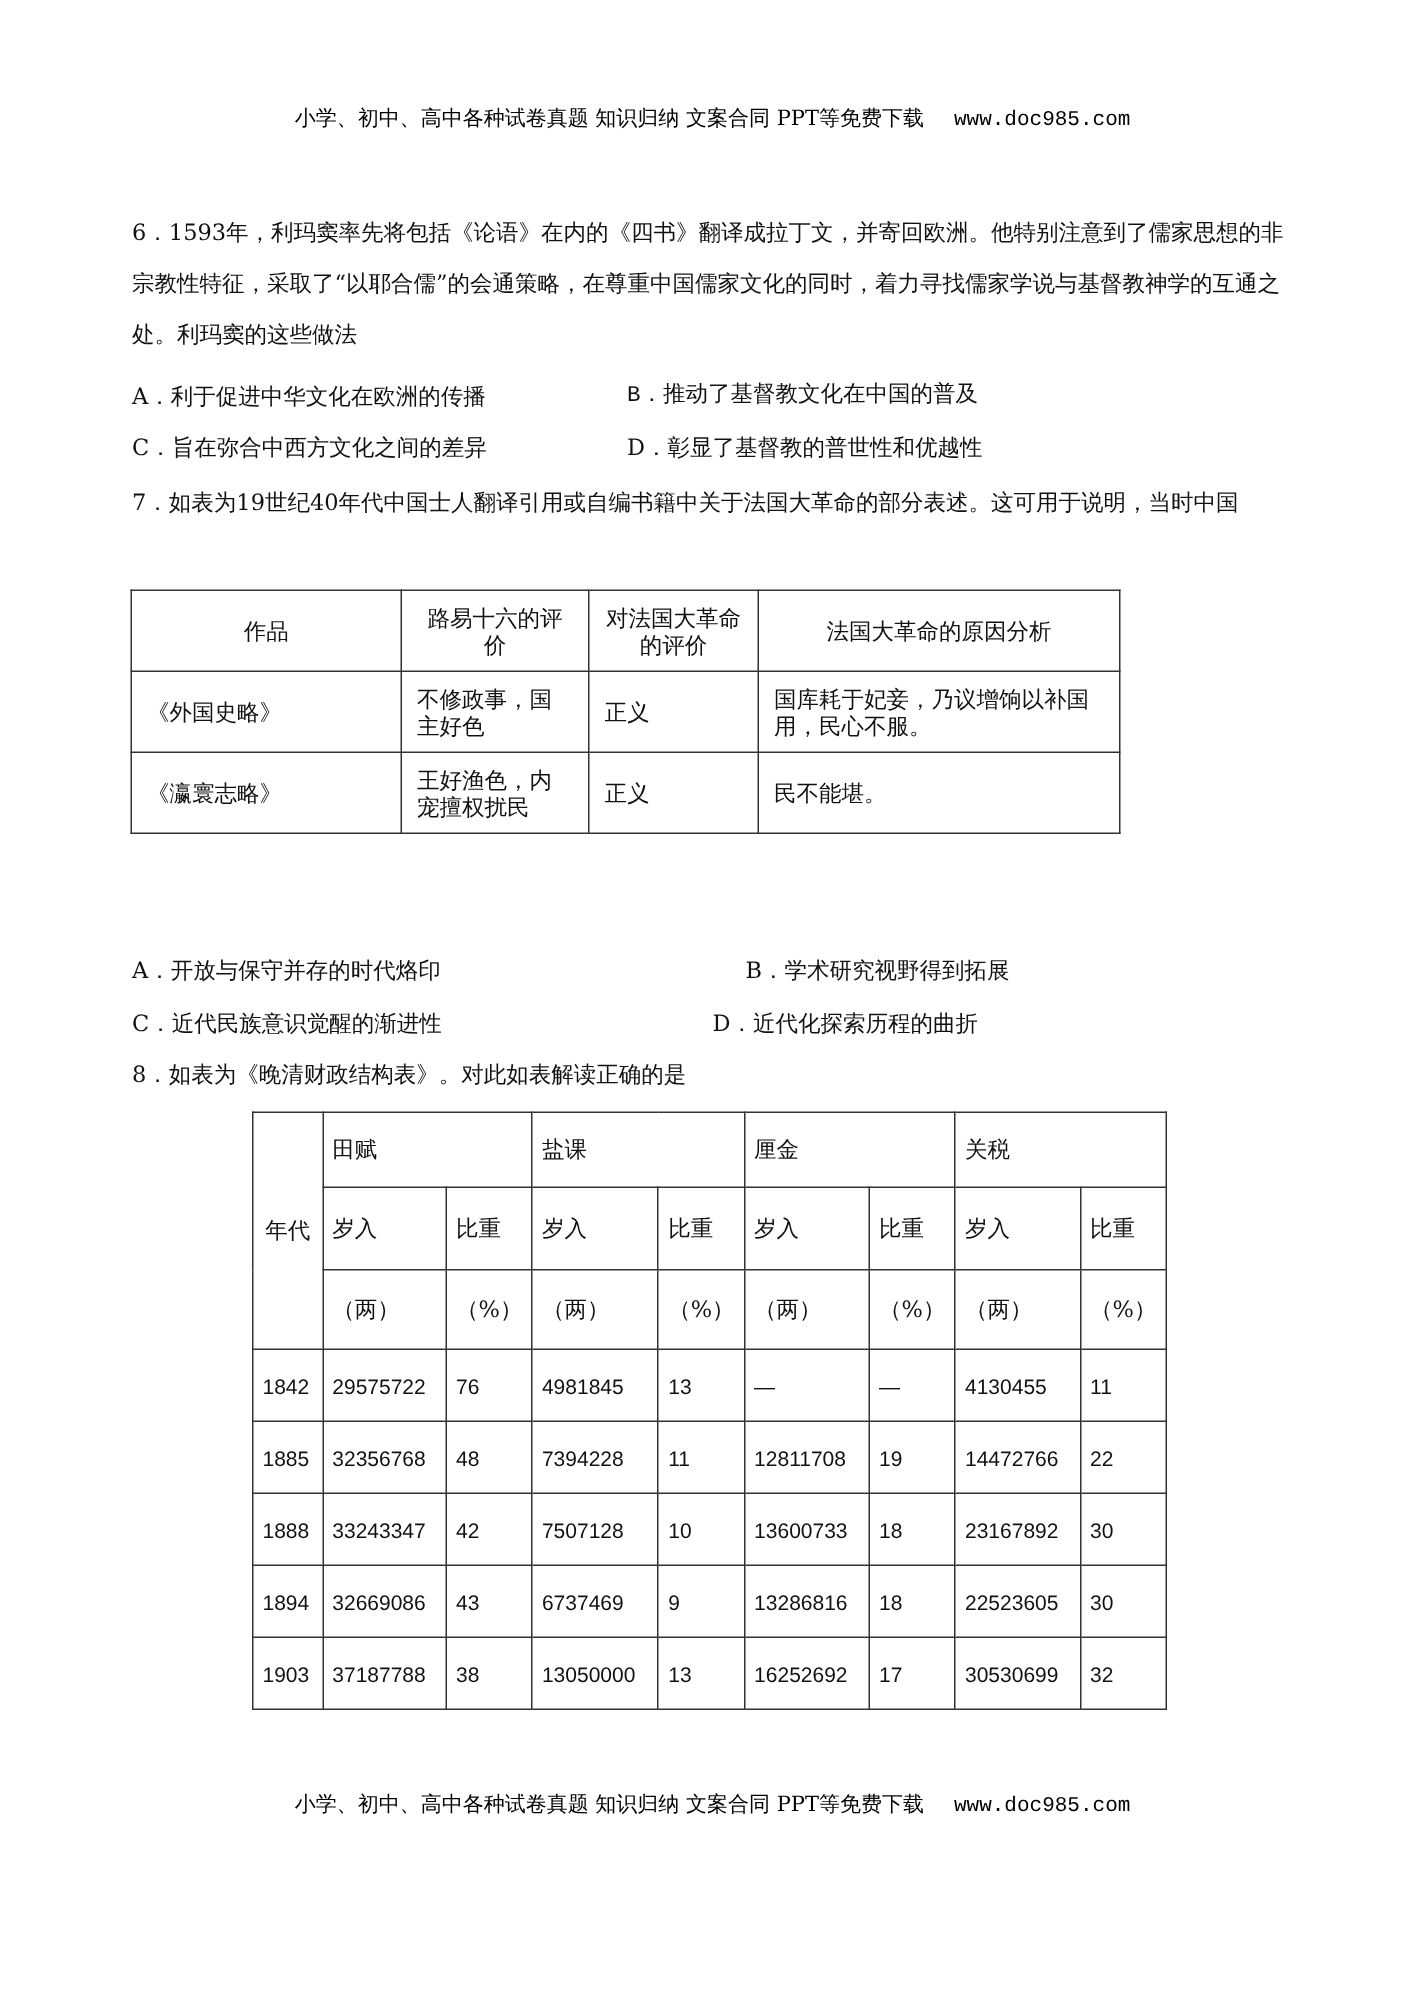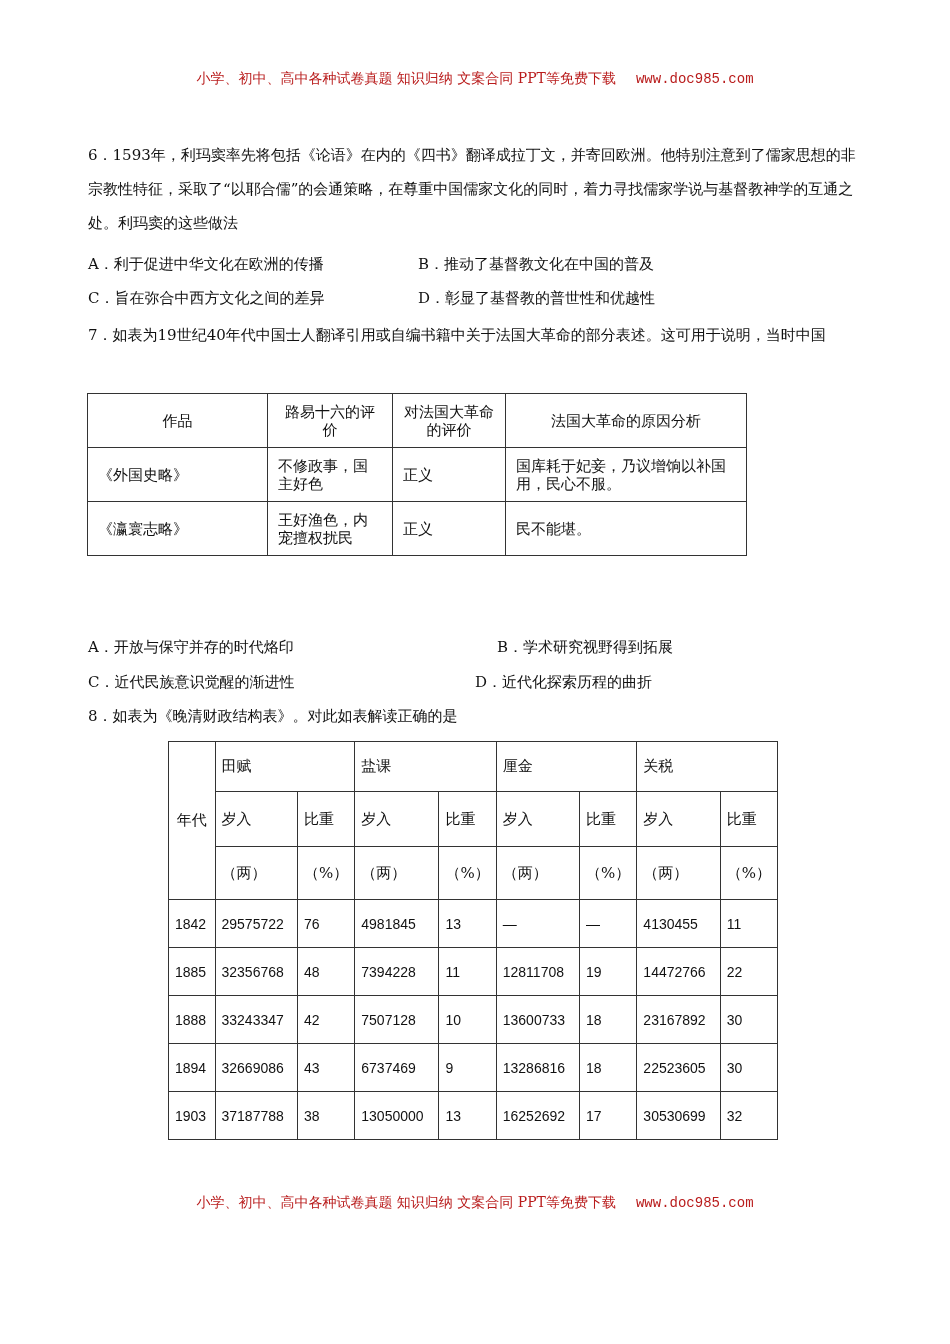--- a/index.html
+++ b/index.html
@@ -1,18 +1,18 @@
 <!DOCTYPE html>
 <html><head>
 <meta charset="utf-8">
 <style>
   html, body { margin:0; padding:0; background:#ffffff; }
   body { width:950px; height:1344px; position:relative; overflow:hidden;
          font-family: "DejaVu Serif", "Liberation Serif", serif; color:#111; }
-  .hdr { position:absolute; left:0; width:950px; text-align:center; font-size:14px; color:#b91c1c; }
+  .hdr { position:absolute; left:0; width:950px; text-align:center; font-size:14px; color:#000000; }
   .hdr .url { font-family: "Liberation Mono", "DejaVu Sans Mono", monospace; margin-left:20px; }
   .para { position:absolute; left:88px; width:780px; font-size:15px; line-height:34px; }
   .opt-row { position:absolute; left:88px; font-size:15px; height:20px; line-height:20px; }
   .opt-row span { position:absolute; white-space:nowrap; }
   table { border-collapse:collapse; position:absolute; }
   .t7 { left:87px; top:393px; width:660px; font-size:15px; }
   .t7 td { border:1px solid #333; padding:2px 10px; vertical-align:middle; line-height:18px; }
   .t7 .hc { text-align:center; }
   .t8 { left:168px; top:741px; width:610px; font-size:15px; }
   .t8 td { border:1px solid #333; padding:0 6px; vertical-align:middle; }
@@ -22,21 +22,21 @@
 <body>
 
 <div class="hdr" style="top:70px;">
   <span>小学、初中、高中各种试卷真题 知识归纳 文案合同 PPT等免费下载</span><span class="url">www.doc985.com</span>
 </div>
 
 <div class="para" style="top:138px;">6．1593年，利玛窦率先将包括《论语》在内的《四书》翻译成拉丁文，并寄回欧洲。他特别注意到了儒家思想的非宗教性特征，采取了“以耶合儒”的会通策略，在尊重中国儒家文化的同时，着力寻找儒家学说与基督教神学的互通之处。利玛窦的这些做法</div>
 
 <div class="opt-row" style="top:254px;">
   <span style="left:0;">A．利于促进中华文化在欧洲的传播</span>
-  <span style="left:330px;">B．推动了基督教文化在中国的普及</span>
+  <span style="left:330px;font-family:Liberation Mono, monospace;">B．推动了基督教文化在中国的普及</span>
 </div>
 <div class="opt-row" style="top:288px;">
   <span style="left:0;">C．旨在弥合中西方文化之间的差异</span>
   <span style="left:330px;">D．彰显了基督教的普世性和优越性</span>
 </div>
 
 <div class="para" style="top:318px;">7．如表为19世纪40年代中国士人翻译引用或自编书籍中关于法国大革命的部分表述。这可用于说明，当时中国</div>
 
 <table class="t7">
   <colgroup>

